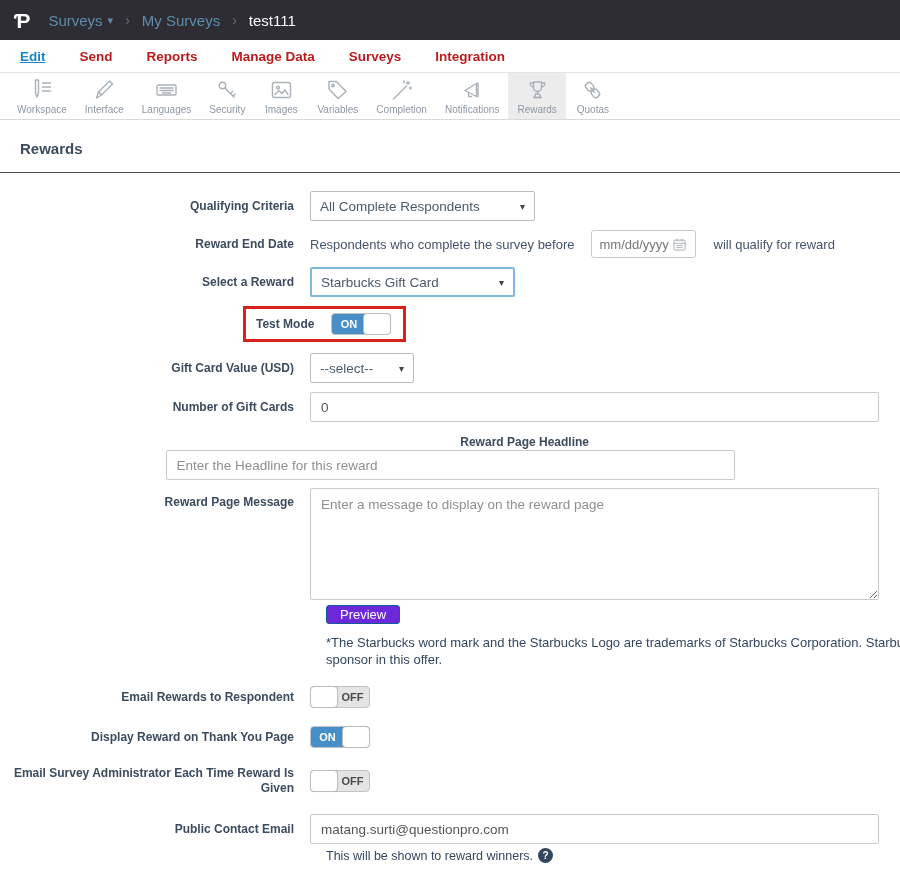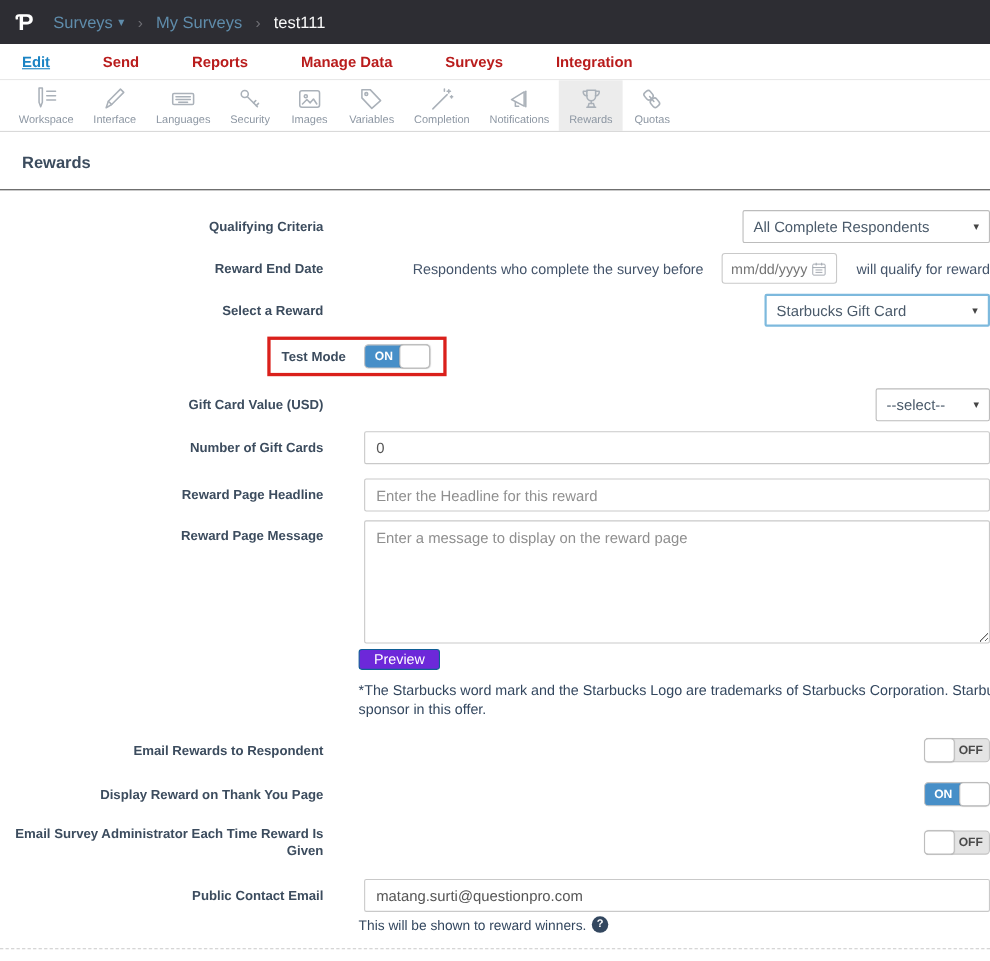--- a/index.html
+++ b/index.html
@@ -9,42 +9,42 @@
   
   .topbar { height:40px; background:#2d2d33; display:flex; align-items:center; padding:0 14px; }
   .logo { color:#fff; font-size:21px; font-weight:bold; margin-right:18px; line-height:1; }
   .crumb-link { color:#5f8cab; font-size:15px; }
   .crumb-caret { color:#5f8cab; font-size:11px; margin-left:5px; }
   .crumb-sep { color:#6e6e74; margin:0 12px; font-size:14px; }
   .crumb-current { color:#fafafa; font-size:15px; }
   .clickable { cursor:pointer; }
 
   
-  .navtabs { height:33px; display:flex; align-items:center; gap:48px; padding:0 20px;
+  .navtabs { height:33px; display:flex; align-items:center; gap:34px; padding:0 20px;
     border-bottom:1px solid #e3e3e3; background:#fff; }
   .navtab { color:#b91c1c; font-size:13.5px; font-weight:700; }
   .navtab.active { color:#1b84c4; text-decoration:underline; }
 
   
   .toolbar { height:47px; display:flex; align-items:stretch; padding:0 8px;
     border-bottom:1px solid #d9d9d9; background:#fff; }
   .tool { display:flex; flex-direction:column; align-items:center; justify-content:flex-end;
     padding:5px 9px 4px; min-width:54px; }
   .tool.active { background:#ececec; }
   .tool svg { width:25px; height:25px; stroke:#aab1b9; fill:none; stroke-width:1.4;
     stroke-linecap:round; stroke-linejoin:round; margin-bottom:2px; }
   .tool-label { font-size:10px; color:#8d97a3; white-space:nowrap; }
 
   
   .page-title { color:#3c4c5e; font-size:15px; font-weight:700; padding:20px 0 15px 20px; }
   .title-rule { border:none; border-top:1px solid #4d4d4d; }
 
   
   .form { padding-top:18px; }
-  .row { display:flex; align-items:center; margin-bottom:9px;justify-content:space-between; }
+  .row { display:flex; align-items:center; margin-bottom:9px; }
   .row.top { align-items:flex-start; }
   .row-label { width:310px; flex:none; text-align:right; padding-right:16px;
     color:#3c4c5e; font-size:12px; font-weight:700; line-height:1.25; }
   .row.top .row-label { padding-top:7px; }
   .row-control { display:flex; align-items:center; }
 
   .fakeselect { height:30px; border:1px solid #bcbcbc; border-radius:2px; background:#fff;
     display:inline-flex; align-items:center; justify-content:space-between;
     padding:0 9px; color:#4a5a6a; font-size:13.5px; }
   .fakeselect .caret { font-size:10px; color:#444; margin-left:12px; }
@@ -281,21 +281,21 @@
     </div>
   </div>
 
   <div class="row" style="margin-bottom:13px;">
     <div class="row-label">Number of Gift Cards</div>
     <div class="row-control">
       <input class="txt" type="text" value="0" style="">
     </div>
   </div>
 
-  <div class="row" style="margin-bottom:8px;">
+  <div class="row" style="margin-bottom:8px;flex-direction:column;">
     <div class="row-label">Reward Page Headline</div>
     <div class="row-control">
       <input class="txt" type="text" placeholder="Enter the Headline for this reward" style="">
     </div>
   </div>
 
   <div class="row top" style="margin-bottom:5px;">
     <div class="row-label">Reward Page Message</div>
     <div class="row-control">
       <textarea class="msg" placeholder="Enter a message to display on the reward page" style=""></textarea>

